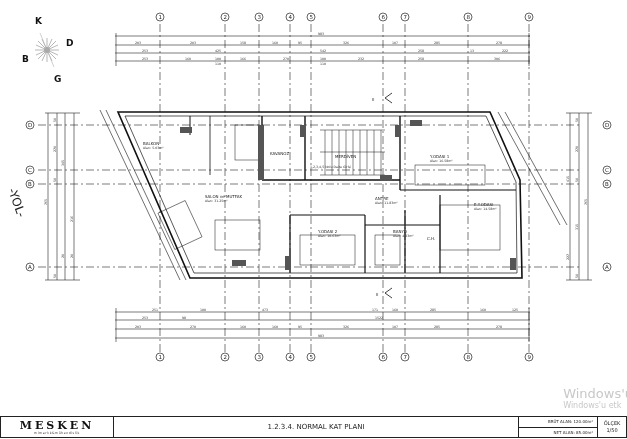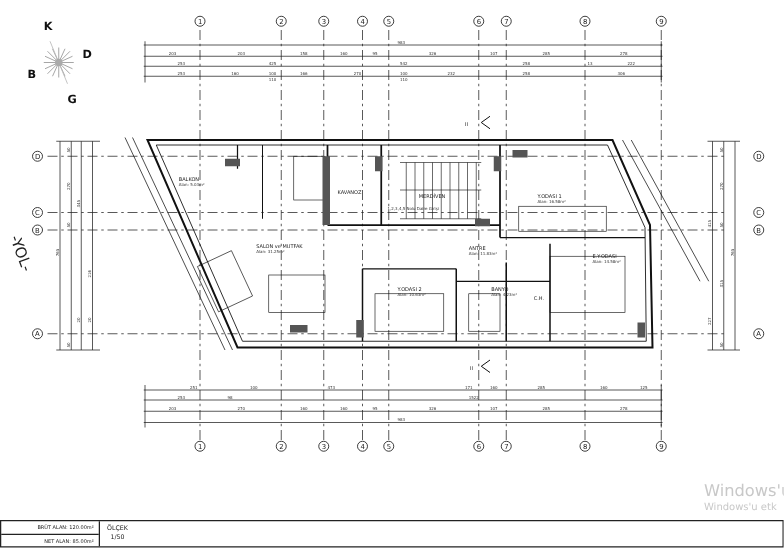--- a/index.html
+++ b/index.html
@@ -338,20 +338,25 @@
     <polyline points="392,288 385,293 392,298" fill="none" stroke="#111" stroke-width="0.8"></polyline>
   </g>
 </svg>
 
 <div id="watermark">
   <div class="l1">Windows'u</div>
   <div class="l2">Windows'u etk</div>
 </div>
 
 <div id="titleblock">
+  <div id="tb-logo">
+    <span class="brand">MESKEN</span>
+    <span class="sub">mimarlık&amp;mühendislik</span>
+  </div>
+  <div id="tb-title">1.2.3.4. NORMAL KAT PLANI</div>
   <div id="tb-areas">
     <div>BRÜT ALAN: 120.00m²</div>
     <div>NET ALAN: 85.00m²</div>
   </div>
   <div id="tb-scale">
     <span>ÖLÇEK</span>
     <span>1/50</span>
   </div>
 </div>
 

